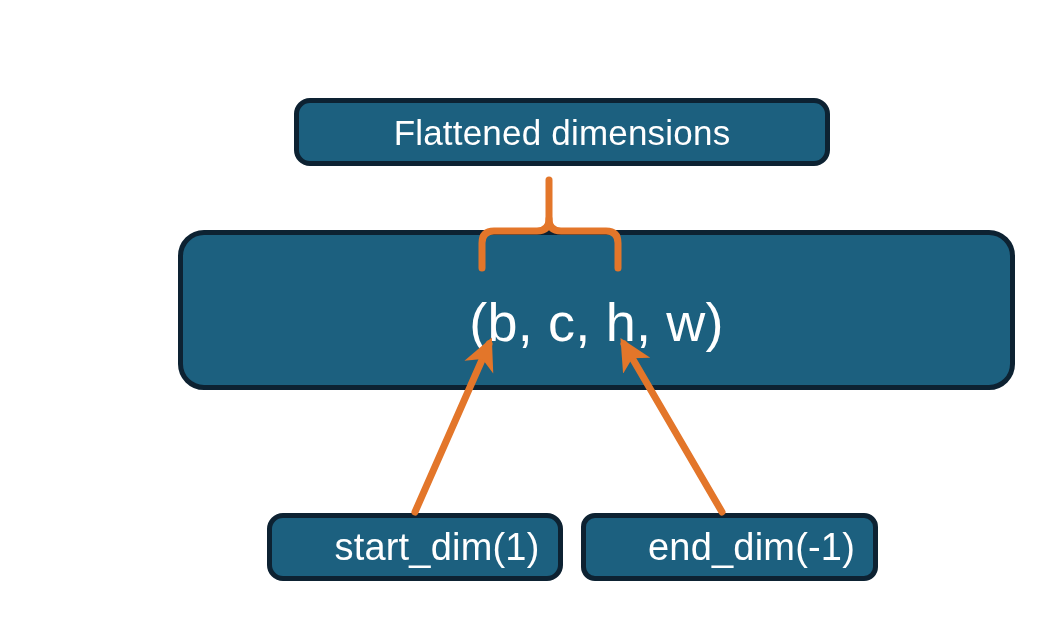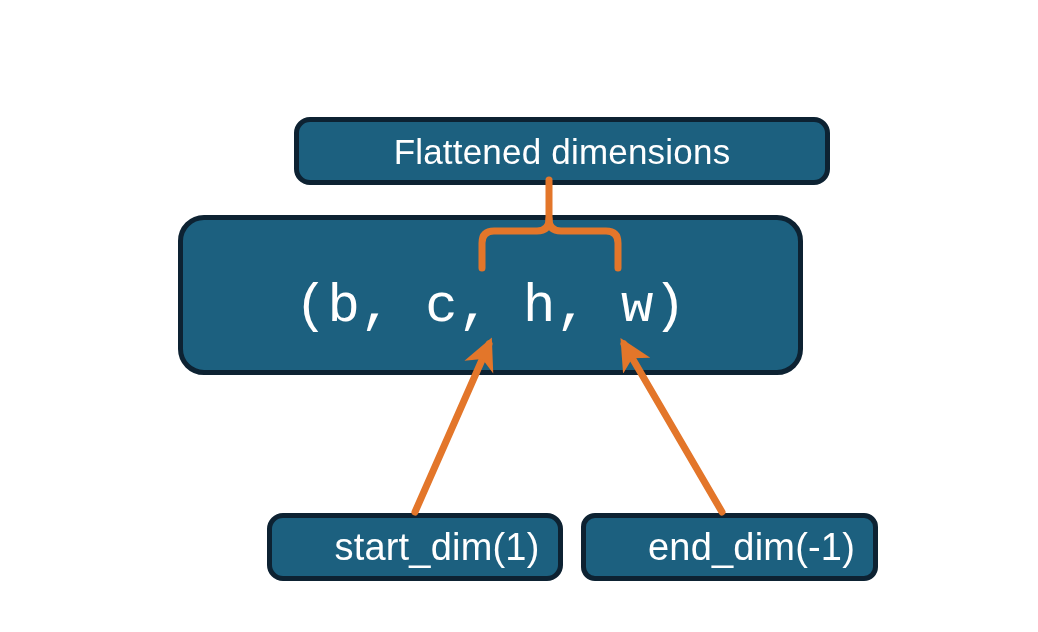--- a/index.html
+++ b/index.html
@@ -35,35 +35,33 @@
     line-height: 1;
   }
 
   
   #node-flattened {
     left: 294px;
     top: 98px;
     width: 536px;
     height: 68px;
     border-radius: 16px;
-    margin-top: 19px;
   }
   #node-flattened .node-label {
     font-size: 35px;
     font-weight: 400;
   }
 
   
   #node-shape {
     left: 178px;
-    top: 215px;
-    width: 625px;
+    top: 230px;
+    width: 837px;
     height: 160px;
     border-radius: 26px;
-    font-family: Liberation Mono, monospace;
   }
   #node-shape .node-label {
     font-size: 54px;
     font-weight: 400;
     position: relative;
     top: 12px;
   }
 
   
   #node-start-dim {

